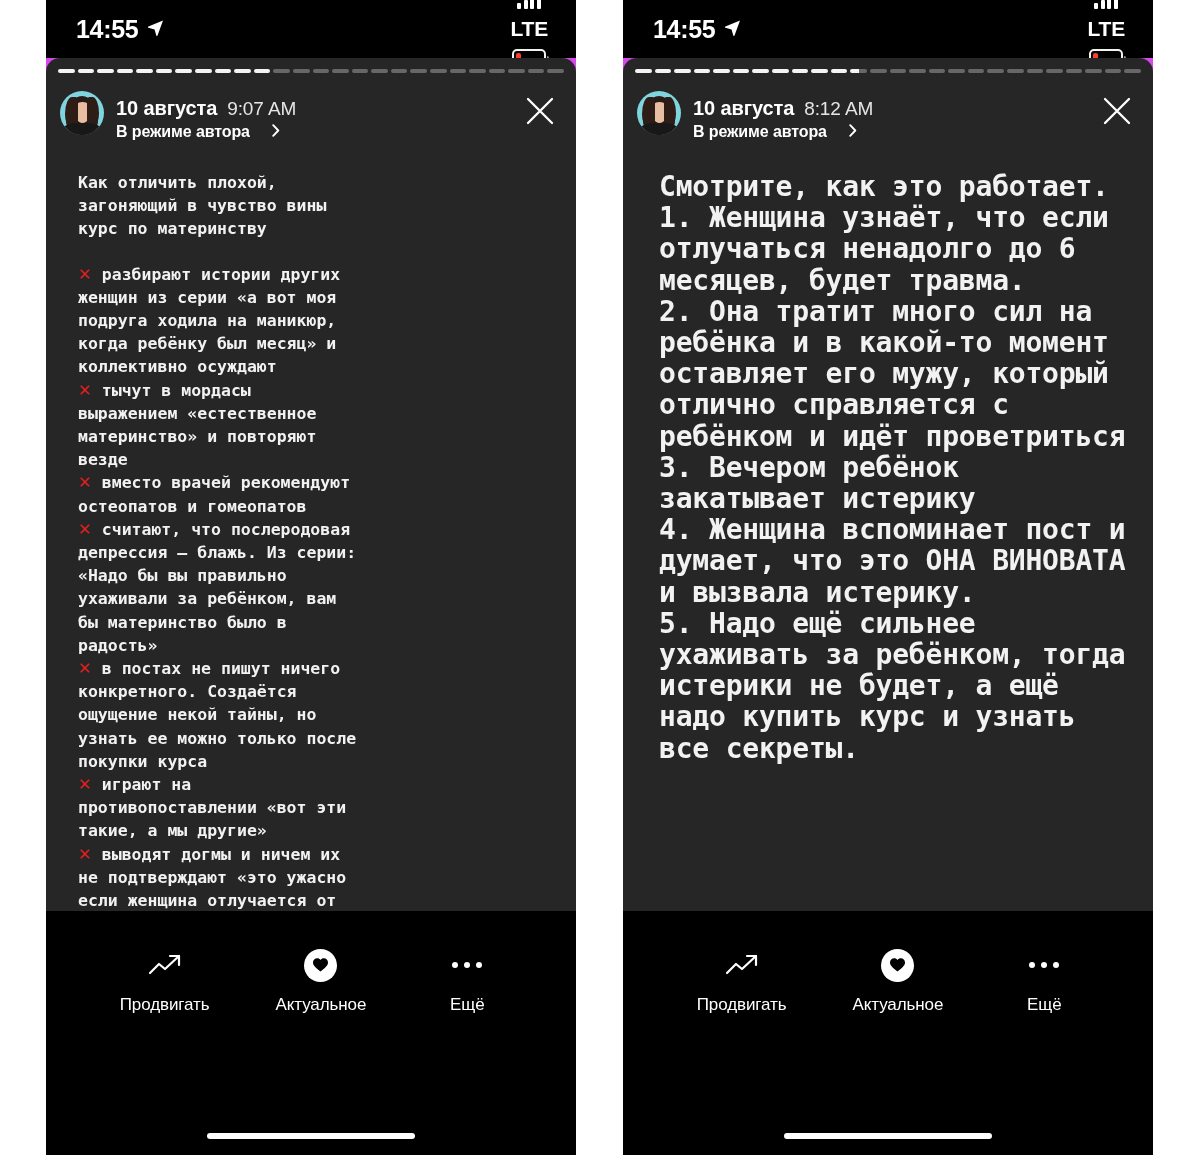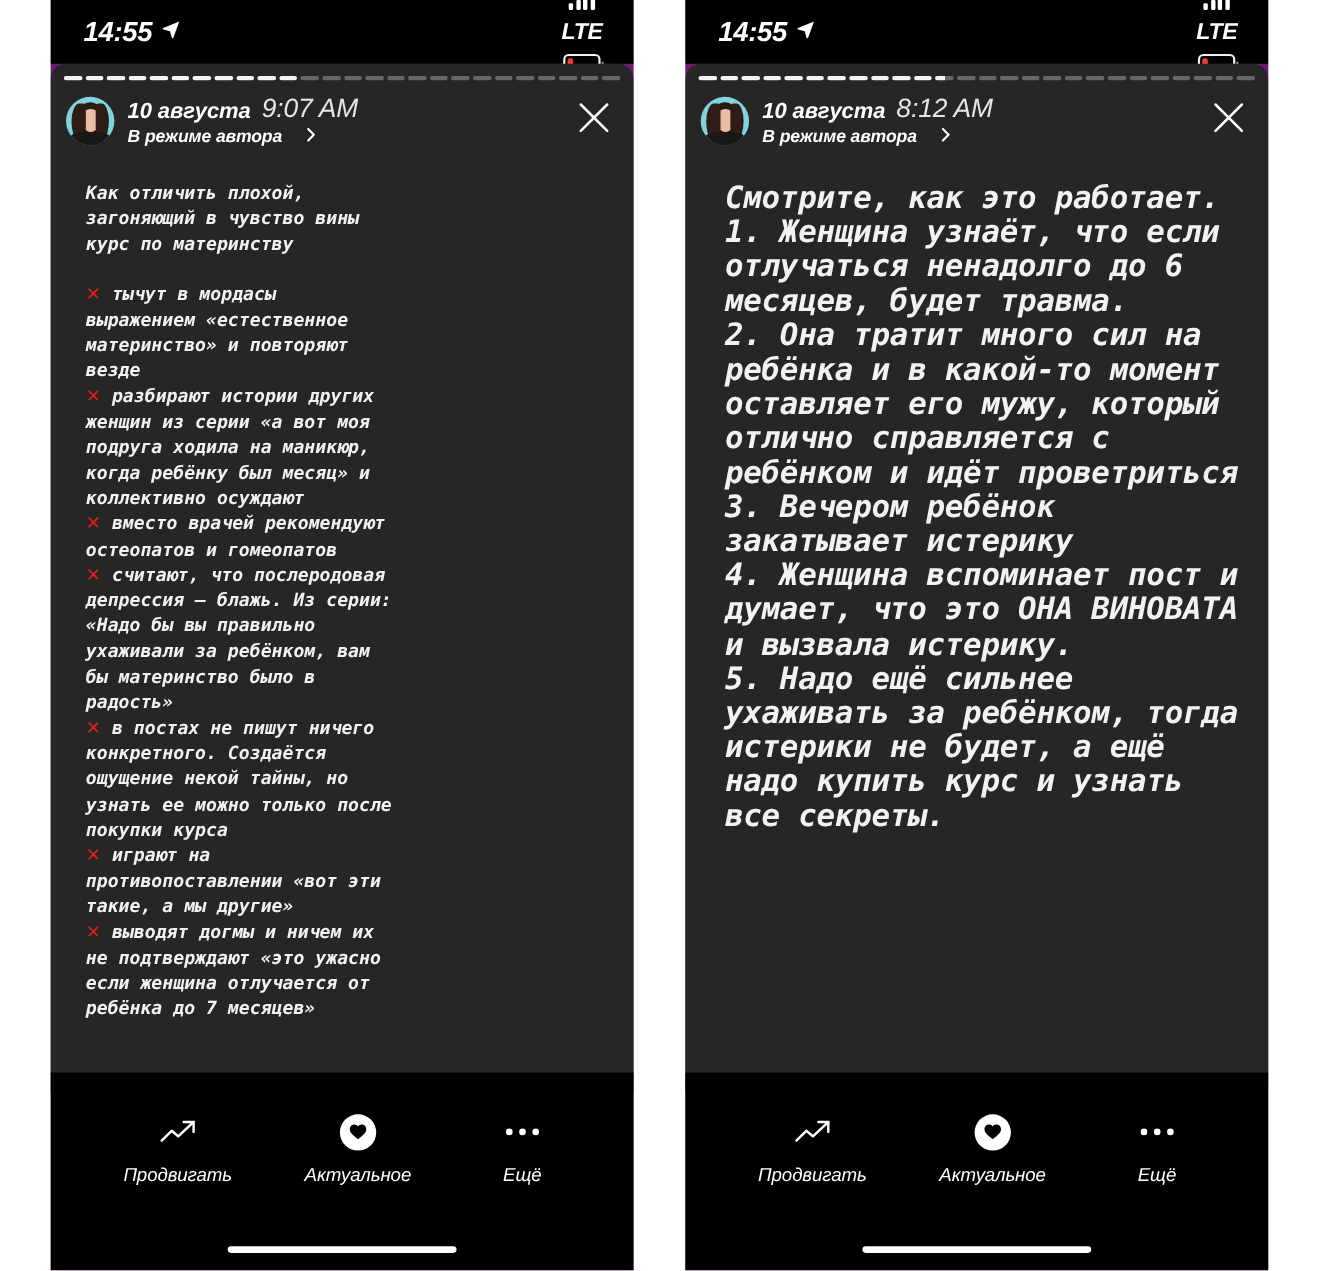--- a/index.html
+++ b/index.html
@@ -16,24 +16,23 @@
 
   .screens {
     display: flex;
     width: 1200px;
     height: 1155px;
     background: #ffffff;
   }
 
   .phone {
     position: relative;
-    background: #701a75;
+    background: #d946ef;
     height: 1155px;
     overflow: hidden;
-    font-style: italic;
   }
   .phone.left  { width: 530px; margin-left: 46px; }
   .phone.right { width: 530px; margin-left: 47px; }
 
   
   .status-bar {
     height: 58px;
     display: flex;
     align-items: center;
     justify-content: space-between;
@@ -187,33 +186,34 @@
     border-radius: 40% 40% 0 0;
   }
 
   .header-meta {
     margin-left: 12px;
     flex: 1 1 auto;
     min-width: 0;
   }
   .meta-line1 {
     display: flex;
-    align-items: flex-end;
+    align-items: center;
     gap: 10px;
     white-space: nowrap;
+    margin-top: 12px;
   }
   .meta-date {
     color: #ffffff;
     font-size: 20px;
     font-weight: bold;
     letter-spacing: -0.1px;
   }
   .meta-time {
     color: #e6e6e6;
-    font-size: 24px;
+    font-size: 19px;
     font-weight: normal;
     letter-spacing: -0.1px;
   }
   .meta-line2 {
     display: flex;
     align-items: center;
     gap: 22px;
     margin-top: 3px;
     white-space: nowrap;
   }
@@ -263,21 +263,21 @@
     font-family: "DejaVu Sans", sans-serif;
     font-weight: bold;
   }
 
   
   .toolbar {
     position: absolute;
     left: 0;
     right: 0;
     bottom: 0;
-    height: 180px;
+    height: 244px;
     background: #000000;
     display: flex;
     align-items: flex-start;
     justify-content: center;
     padding-top: 38px;
     box-sizing: border-box;
   }
   .tb-items {
     display: flex;
     align-items: flex-start;
@@ -421,28 +421,28 @@
             <svg width="32" height="32" viewBox="0 0 32 32">
                 <path d="M4 4 28 28 M28 4 4 28" stroke="#fff" stroke-width="2.3" stroke-linecap="round"></path>
               </svg>
           </span>
         </div>
       </div>
 
       <div class="story-body">
         <div class="story-text small"><div><span>Как отличить плохой,
 загоняющий в чувство вины
-курс по материнству</span></div><div style="height: 22px;"></div><div><span class="xmark">✕</span><span> тычут в мордасы
-выражением «естественное
-материнство» и повторяют
-везде</span></div><div><span class="xmark">✕</span><span> разбирают истории других
+курс по материнству</span></div><div style="height: 22px;"></div><div><span class="xmark">✕</span><span> разбирают истории других
 женщин из серии «а вот моя
 подруга ходила на маникюр,
 когда ребёнку был месяц» и
-коллективно осуждают</span></div><div><span class="xmark">✕</span><span> вместо врачей рекомендуют
+коллективно осуждают</span></div><div><span class="xmark">✕</span><span> тычут в мордасы
+выражением «естественное
+материнство» и повторяют
+везде</span></div><div><span class="xmark">✕</span><span> вместо врачей рекомендуют
 остеопатов и гомеопатов</span></div><div><span class="xmark">✕</span><span> считают, что послеродовая
 депрессия — блажь. Из серии:
 «Надо бы вы правильно
 ухаживали за ребёнком, вам
 бы материнство было в
 радость»</span></div><div><span class="xmark">✕</span><span> в постах не пишут ничего
 конкретного. Создаётся
 ощущение некой тайны, но
 узнать ее можно только после
 покупки курса</span></div><div><span class="xmark">✕</span><span> играют на

